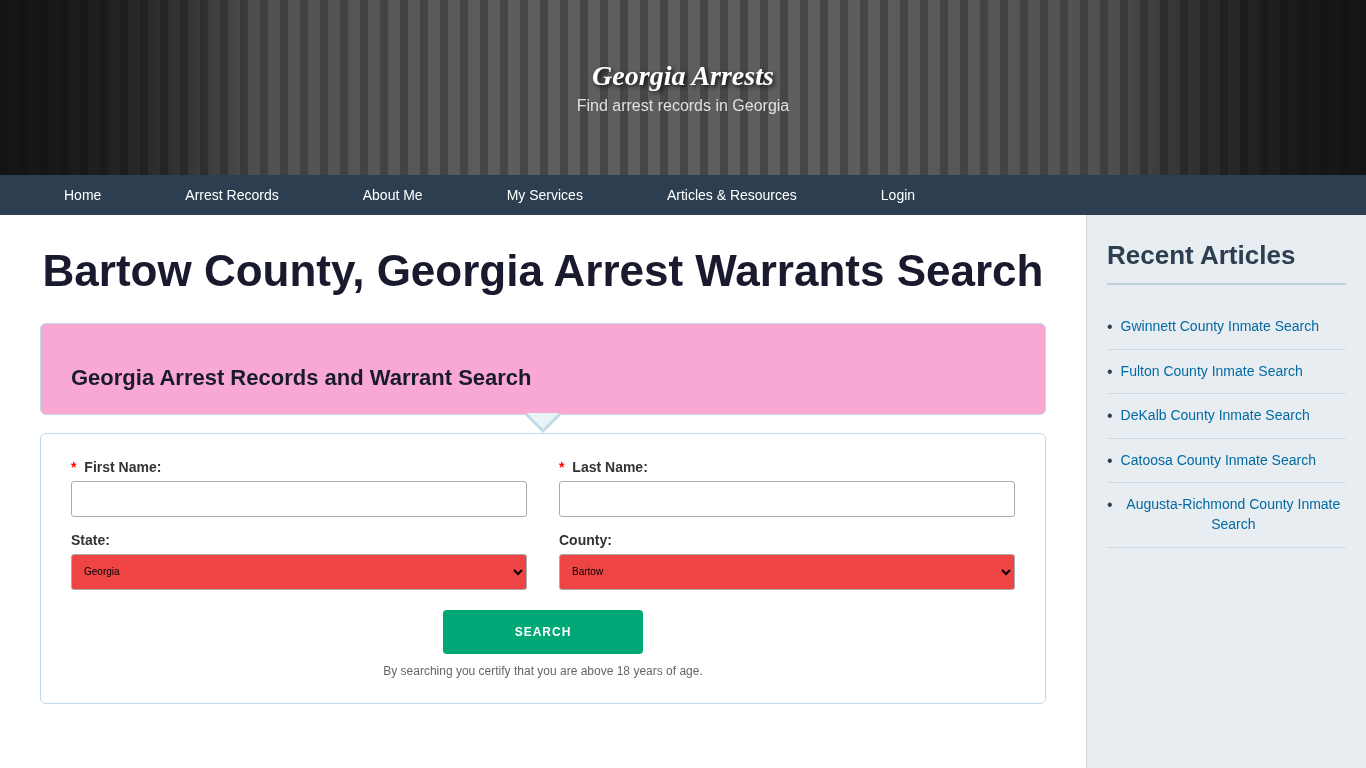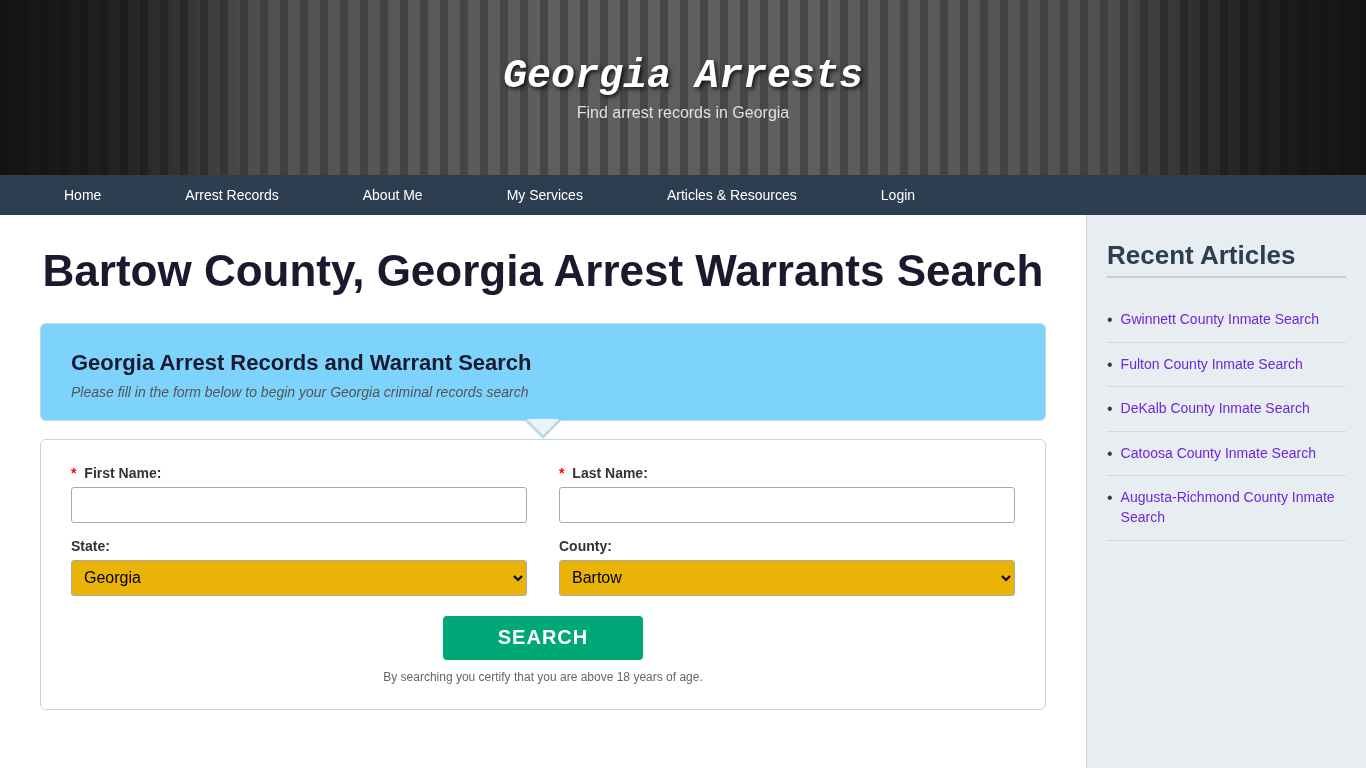--- a/index.html
+++ b/index.html
@@ -47,26 +47,26 @@
       right: 0; top: 0;
       width: 250px; height: 175px;
       background: linear-gradient(to left, rgba(20,20,20,0.9), transparent);
     }
     .header-content {
       position: relative;
       z-index: 2;
       text-align: center;
     }
     .site-title {
-      font-size: 40px;
+      font-size: 28px;
       font-style: italic;
       font-weight: bold;
       color: white;
       text-shadow: 2px 2px 4px rgba(0,0,0,0.8);
-      font-family: Liberation Mono, monospace;
+      font-family: Liberation Serif, serif;
     }
     .site-subtitle {
       font-size: 16px;
       color: #e0e0e0;
       margin-top: 5px;
       font-family: Arial, sans-serif;
     }
 
     
     nav {
@@ -111,24 +111,24 @@
       font-size: 44px;
       font-weight: bold;
       color: #1a1a2e;
       text-align: center;
       margin-bottom: 25px;
       line-height: 1.2;
     }
 
     
     .search-box-container {
-      background: #7dd3fc;
+      background: #f9a8d4;
       border: 1px solid #c0d8e8;
       border-radius: 6px;
-      padding: 26px 30px 15px;
+      padding: 41px 30px 15px;
       margin-bottom: 0;
       position: relative;
     }
     .search-box-title {
       font-size: 22px;
       font-weight: bold;
       color: #1a1a2e;
       margin-bottom: 8px;
     }
     .search-box-subtitle {
@@ -193,74 +193,75 @@
       border-radius: 3px;
       padding: 0 8px;
       font-size: 14px;
     }
     .form-select {
       width: 100%;
       height: 36px;
       border: 1px solid #aaa;
       border-radius: 3px;
       padding: 0 8px;
-      font-size: 16px;
-      background: #eab308;
+      font-size: 10px;
+      background: #ef4444;
     }
     .search-btn {
       display: block;
       width: 200px;
       height: 44px;
       background: #00a878;
       color: white;
       border: none;
       border-radius: 4px;
-      font-size: 20px;
+      font-size: 12px;
       font-weight: bold;
       letter-spacing: 1px;
       cursor: pointer;
       margin: 20px auto 10px;
     }
     .certify-text {
       text-align: center;
       font-size: 12px;
       color: #666;
       margin-top: 8px;
     }
 
     
     .sidebar-title {
       font-size: 26px;
       font-weight: bold;
       color: #2c3e50;
       margin-bottom: 20px;
       border-bottom: 2px solid #c0cfd8;
-      padding-bottom: 5px;
+      padding-bottom: 12px;
     }
     .sidebar-list {
       list-style: none;
       padding: 0;
     }
     .sidebar-list li {
       padding: 12px 0;
       border-bottom: 1px solid #d0dae2;
       display: flex;
       align-items: flex-start;
     }
     .sidebar-bullet {
       color: #2c3e50;
       margin-right: 8px;
       margin-top: 1px;
       font-size: 16px;
     }
     .sidebar-link {
-      color: #6d28d9;
+      color: #0369a1;
       text-decoration: none;
       font-size: 14px;
       line-height: 1.4;
+      text-align: center;
     }
   </style>
 </head>
 <body>
 
 <div class="header">
   <div class="header-bg"></div>
   <div class="hand-left"></div>
   <div class="hand-right"></div>
   <div class="header-content">
@@ -278,21 +279,20 @@
   <a href="#">Login</a>
 </nav>
 
 <div class="main-wrapper">
 
   <div class="content-area">
     <h1 class="page-title">Bartow County, Georgia Arrest Warrants Search</h1>
 
     <div class="search-box-container">
       <div class="search-box-title">Georgia Arrest Records and Warrant Search</div>
-      <div class="search-box-subtitle">Please fill in the form below to begin your Georgia criminal records search</div>
     </div>
     <div class="arrow-down"></div>
 
     <div class="form-area">
       <div class="form-row">
         <div class="form-group">
           <label class="form-label">
             <span class="required-star">*</span>
             <span>First Name:</span>
           </label>

